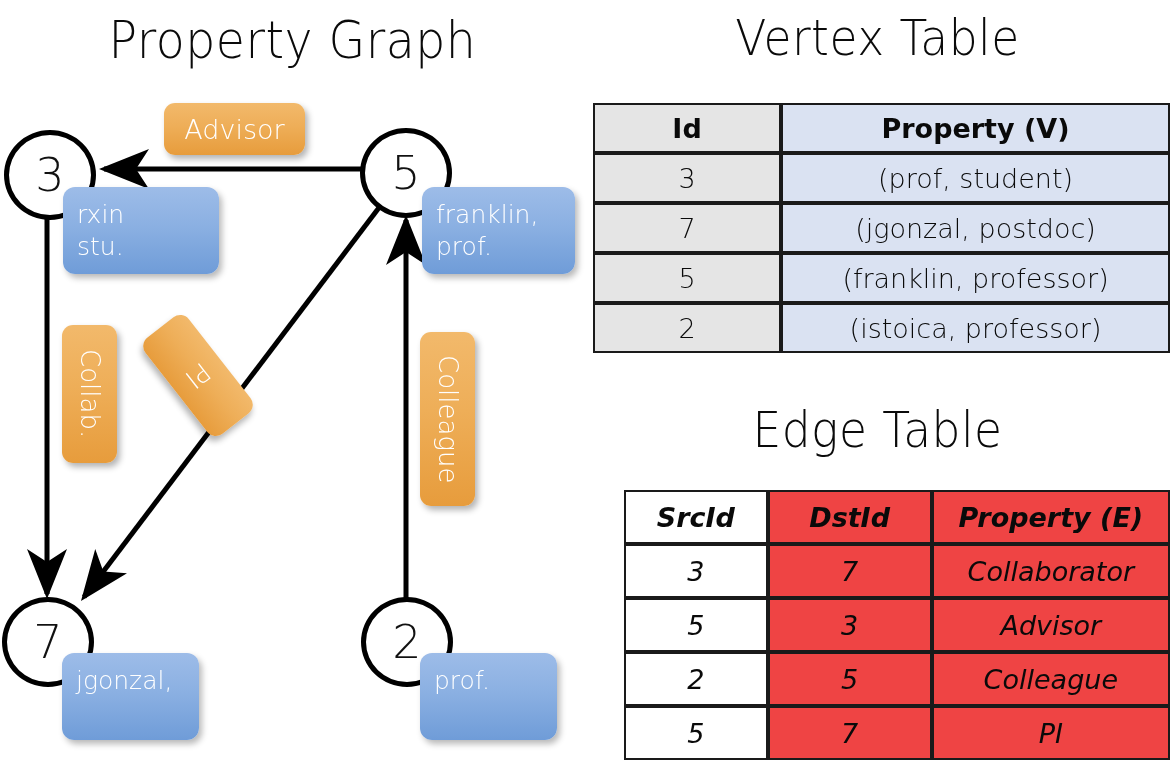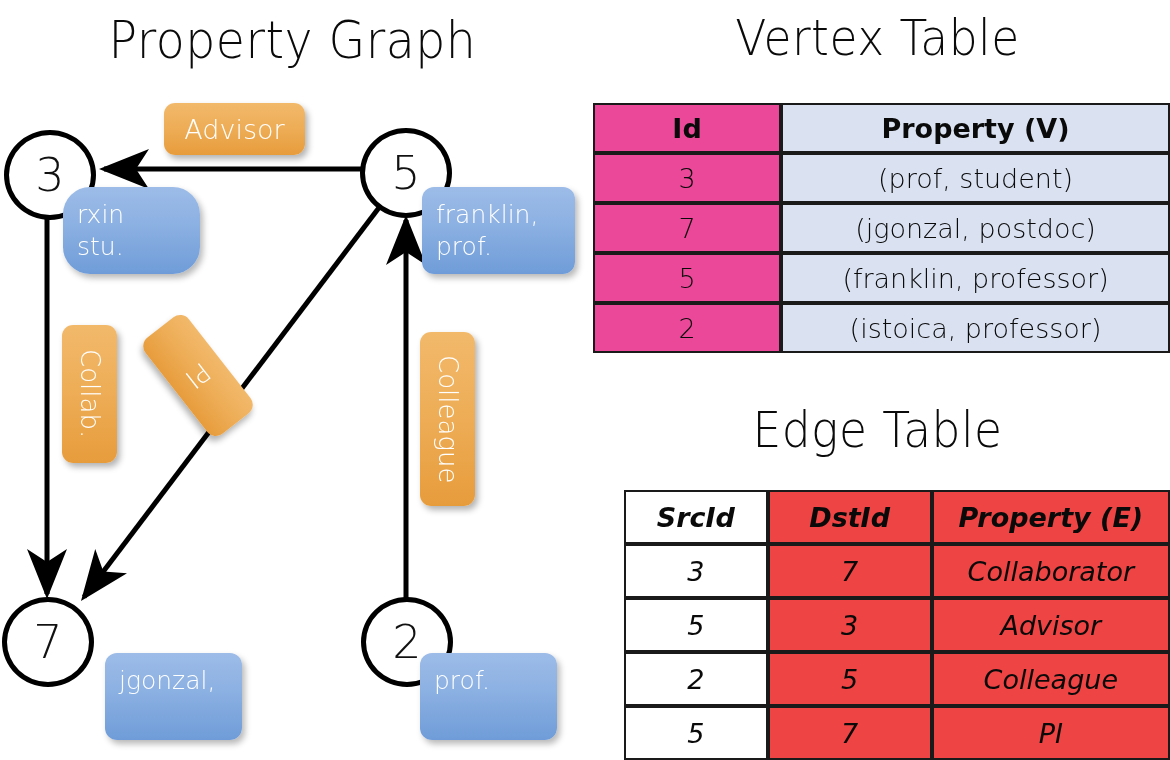--- a/index.html
+++ b/index.html
@@ -124,21 +124,21 @@
     color: #0a0a0a;
     padding: 0;
   }
   .data-table th {
     font-weight: bold;
     font-size: 27px;
   }
   .data-table td {
     font-size: 27px;
   }
-  .vt-id-col   { width: 186px; height: 46px; background: #ec4899; }
+  .vt-id-col   { width: 186px; height: 46px; background: #e5e5e5; }
   .vt-prop-col { width: 388px; height: 46px; background: #dae2f2; }
 
   .et-src-col  { width: 152px; height: 50px; background: #ffffff; }
   .et-dst-col  { width: 176px; height: 50px; background: #ef4444; }
   .et-prop-col { width: 248px; height: 50px; background: #ef4444; }
 
   #vertex-table { left: 593px; top: 103px; }
   #edge-table   { left: 624px; top: 490px; font-style: italic; }
 </style>
 </head>
@@ -174,31 +174,31 @@
   <div class="node" style="left:360px; top:128px; width:92px; height:90px;">
     <span>5</span>
   </div>
   <div class="node" style="left:2px; top:597px; width:92px; height:90px;">
     <span>7</span>
   </div>
   <div class="node" style="left:361px; top:597px; width:92px; height:90px;">
     <span>2</span>
   </div>
 
-  <div class="prop-box" style="left:63px; top:187px; width:137px; height:87px;border-radius:27px;">
+  <div class="prop-box" style="left:63px; top:187px; width:156px; height:87px;">
     <div>rxin</div>
     <div>stu.</div>
   </div>
 
   <div class="prop-box" style="left:422px; top:187px; width:153px; height:87px;">
     <div>franklin,</div>
     <div>prof.</div>
   </div>
 
-  <div class="prop-box" style="left:62px; top:653px; width:137px; height:87px;margin-left:43px;">
+  <div class="prop-box" style="left:62px; top:653px; width:137px; height:87px;">
     <div>jgonzal,</div>
   </div>
 
   <div class="prop-box" style="left:420px; top:653px; width:137px; height:87px;">
     <div>prof.</div>
   </div>
 
   <div class="edge-label" style="left:164px; top:103px; width:141px; height:52px; font-size:27px;">
     <span>Advisor</span>
   </div>

